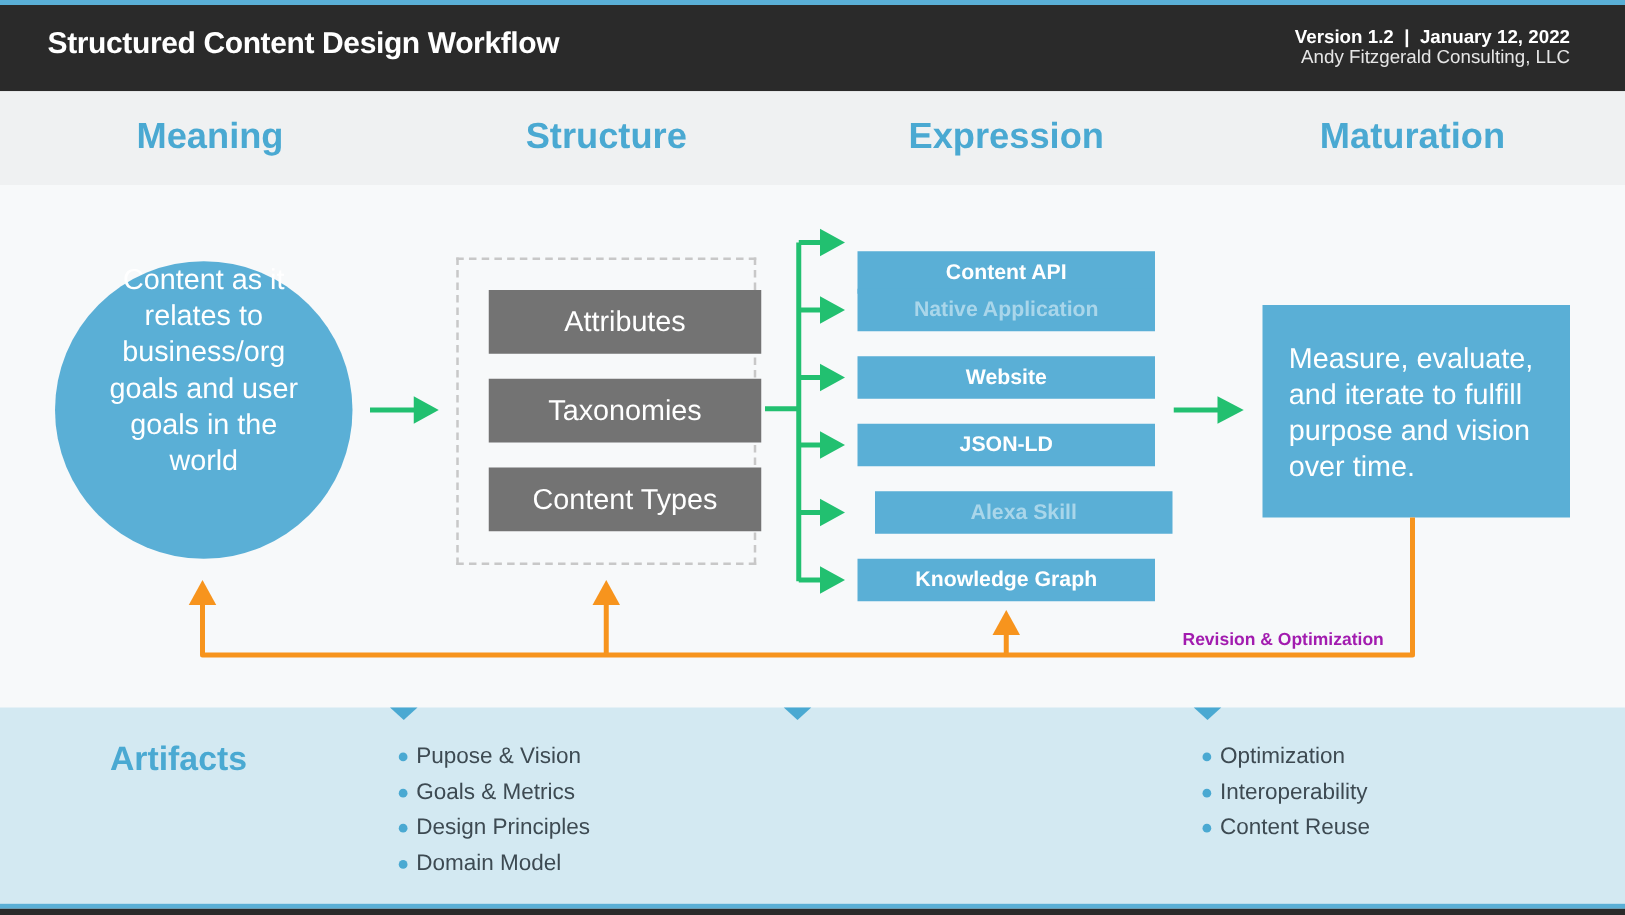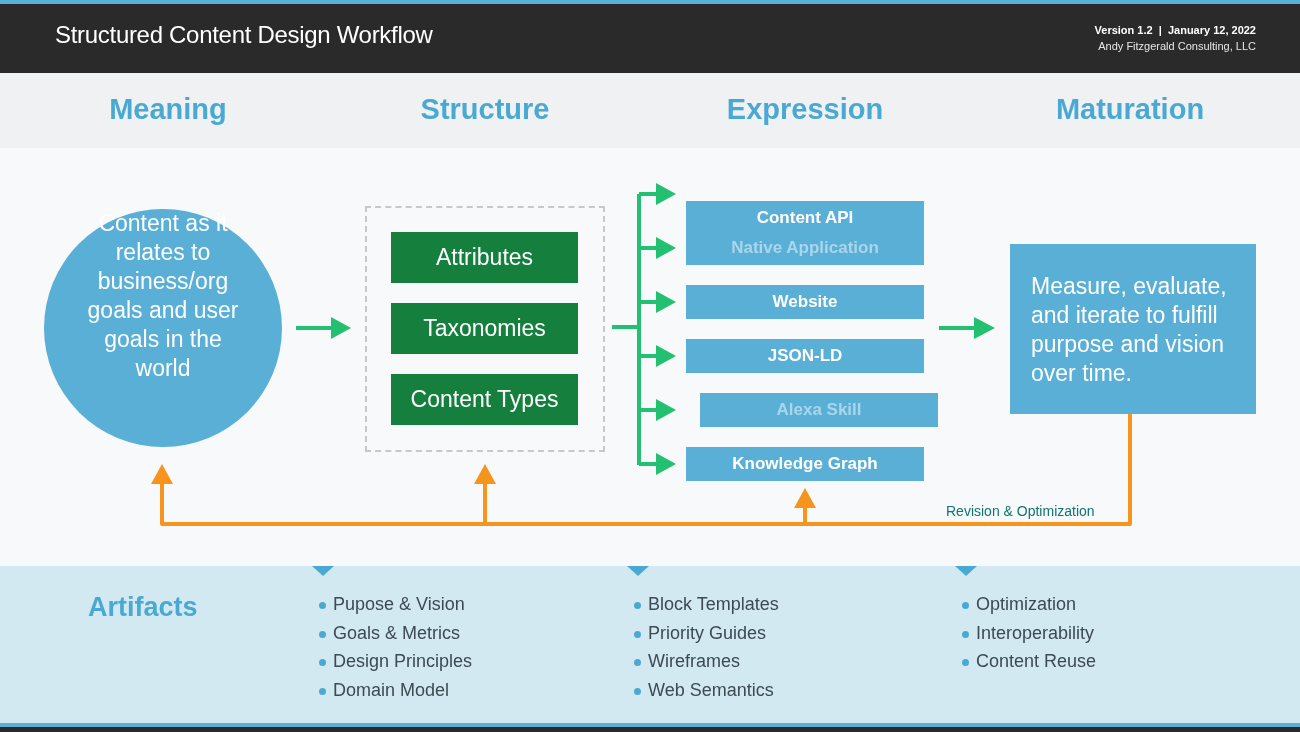--- a/index.html
+++ b/index.html
@@ -1,46 +1,46 @@
 <!DOCTYPE html>
 <html><head>
 <meta charset="utf-8">
 <style>
   * { box-sizing: border-box; margin: 0; padding: 0; }
   html, body { width: 1300px; height: 732px; overflow: hidden; background: #f7f9fa; }
   body { font-family: "Liberation Sans", "DejaVu Sans", sans-serif; position: relative; }
 
   .top-stripe { position: absolute; left: 0; top: 0; width: 1300px; height: 4px; background: #5aafd6; }
   .header { position: absolute; left: 0; top: 4px; width: 1300px; height: 69px; background: #2a2a2a; }
-  .title { position: absolute; left: 55px; top: 17px; color: #ffffff; font-size: 24px; font-weight: normal; letter-spacing: -0.3px; }
-  .meta { position: absolute; right: 44px; top: 18px; text-align: right; color: #ffffff; font-size: 11px; line-height: 16px; }
+  .title { position: absolute; left: 38px; top: 17px; color: #ffffff; font-size: 24px; font-weight: bold; letter-spacing: -0.3px; }
+  .meta { position: absolute; right: 44px; top: 18px; text-align: right; color: #ffffff; font-size: 15px; line-height: 16px; }
   .meta .version { font-weight: bold; }
   .meta .org { color: #e6e6e6; }
 
   .phase-band { position: absolute; left: 0; top: 73px; width: 1300px; height: 75px; background: #eff1f2; }
   .phase { position: absolute; top: 20px; color: #4aa9d2; font-size: 29px; font-weight: bold; transform: translateX(-50%); white-space: nowrap; }
 
   .canvas { position: absolute; left: 0; top: 148px; width: 1300px; height: 418px; background: #f7f9fa; }
 
   .circle { position: absolute; left: 44px; top: 209px; width: 238px; height: 238px; border-radius: 50%; background: #5aafd6;
             display: flex; align-items: flex-start; justify-content: center; text-align: center; }
   .circle span { color: #ffffff; font-size: 23px; line-height: 29px; width: 170px; }
 
   .dashed { position: absolute; left: 365px; top: 206px; width: 240px; height: 246px; border: 2px dashed #c8c8c8; }
-  .struct-box { position: absolute; left: 391px; width: 187px; height: 51px; background: #15803d; color: #ffffff;
+  .struct-box { position: absolute; left: 391px; width: 218px; height: 51px; background: #737373; color: #ffffff;
                 font-size: 23px; display: flex; align-items: center; justify-content: center; }
 
   .expr-box { position: absolute; left: 686px; width: 238px; height: 34px; background: #5aafd6; color: #ffffff;
               font-size: 17px; font-weight: bold; display: flex; align-items: center; justify-content: center; }
   .expr-box.muted { color: #a9d6ea; }
 
   .mat-box { position: absolute; left: 1010px; top: 244px; width: 246px; height: 170px; background: #5aafd6; color: #ffffff;
              font-size: 23px; line-height: 29px; padding: 28px 18px 0 21px; }
 
-  .rev-label { position: absolute; left: 946px; top: 503px; color: #0f766e; font-size: 14px; font-weight: normal; }
+  .rev-label { position: absolute; left: 946px; top: 503px; color: #a21caf; font-size: 14px; font-weight: bold; }
 
   svg.links { position: absolute; left: 0; top: 0; width: 1300px; height: 732px; pointer-events: none; }
 
   .artifacts { position: absolute; left: 0; top: 566px; width: 1300px; height: 157px; background: #d3e9f2; }
   .art-title { position: absolute; left: 88px; top: 24px; color: #4aa9d2; font-size: 27px; font-weight: bold; line-height: 34px; }
   .pointer { position: absolute; top: 0; width: 0; height: 0; border-left: 11px solid transparent; border-right: 11px solid transparent; border-top: 10px solid #4aa9d2; }
   .art-list { position: absolute; top: 24px; list-style: none; }
   .art-list li { color: #3d4a52; font-size: 18px; line-height: 28.5px; position: relative; padding-left: 15px; }
   .art-list li::before { content: ""; position: absolute; left: 1px; top: 12px; width: 7px; height: 7px; border-radius: 50%; background: #4aa9d2; }
 
@@ -150,26 +150,20 @@
   </div>
   <div class="pointer" style="left:312px"></div>
   <div class="pointer" style="left:627px"></div>
   <div class="pointer" style="left:955px"></div>
   <ul class="art-list" style="left:318px">
       <li>Pupose &amp; Vision</li>
       <li>Goals &amp; Metrics</li>
       <li>Design Principles</li>
       <li>Domain Model</li>
     </ul>
-  <ul class="art-list" style="left:633px">
-      <li>Block Templates</li>
-      <li>Priority Guides</li>
-      <li>Wireframes</li>
-      <li>Web Semantics</li>
-    </ul>
   <ul class="art-list" style="left:961px">
       <li>Optimization</li>
       <li>Interoperability</li>
       <li>Content Reuse</li>
     </ul>
 </div>
 
 <div class="bottom-stripe"></div>
 <div class="bottom-bar"></div>
 

